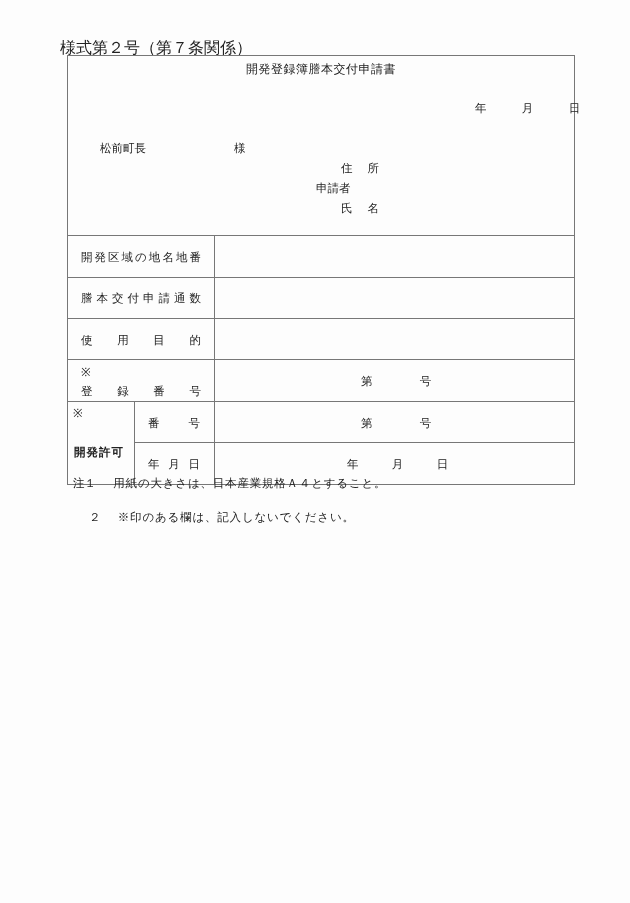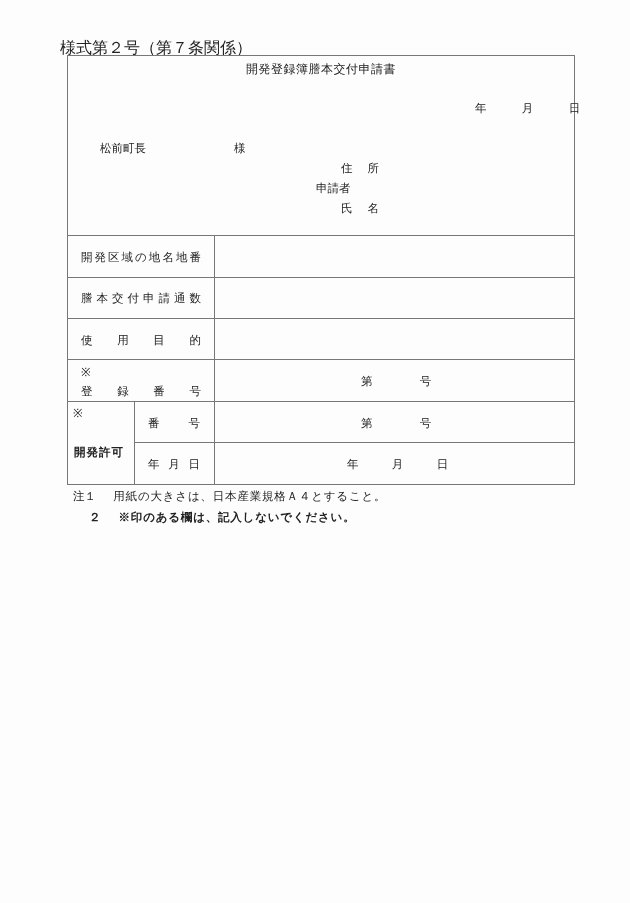--- a/index.html
+++ b/index.html
@@ -125,23 +125,23 @@
   <div class="abs" style="left:347px;top:457px;">
     <span>年</span>
     <span style="display:inline-block;width:26px;"></span>
     <span>月</span>
     <span style="display:inline-block;width:26px;"></span>
     <span>日</span>
   </div>
 </div>
 
 <div>
-  <div class="abs" style="left:73px;top:489px;">
+  <div class="abs" style="left:73px;top:476px;">
     <span>注１</span>
     <span style="display:inline-block;width:10px;"></span>
     <span style="letter-spacing:0.8px;">用紙の大きさは、日本産業規格Ａ４とすること。</span>
   </div>
-  <div class="abs" style="left:89px;top:510px;font-weight:bold;">
+  <div class="abs" style="left:89px;top:510px;">
     <span>２</span>
     <span style="display:inline-block;width:10px;"></span>
     <span style="letter-spacing:0.8px;">※印のある欄は、記入しないでください。</span>
   </div>
 </div>
 
 </body></html>

